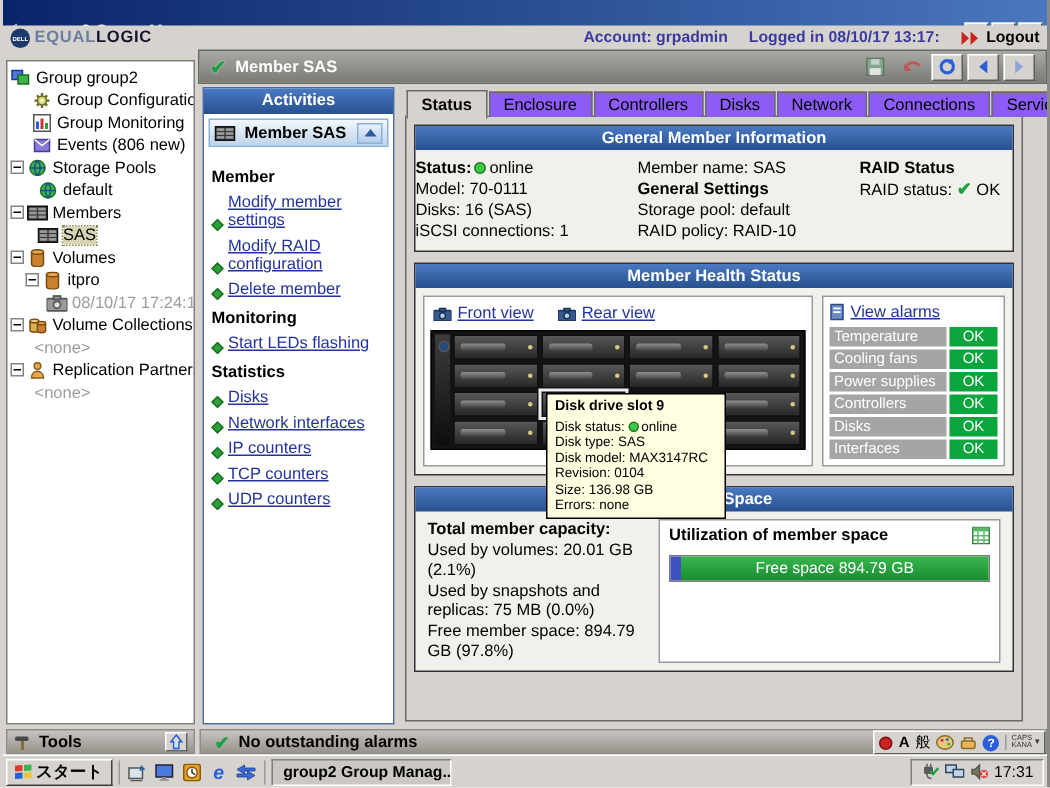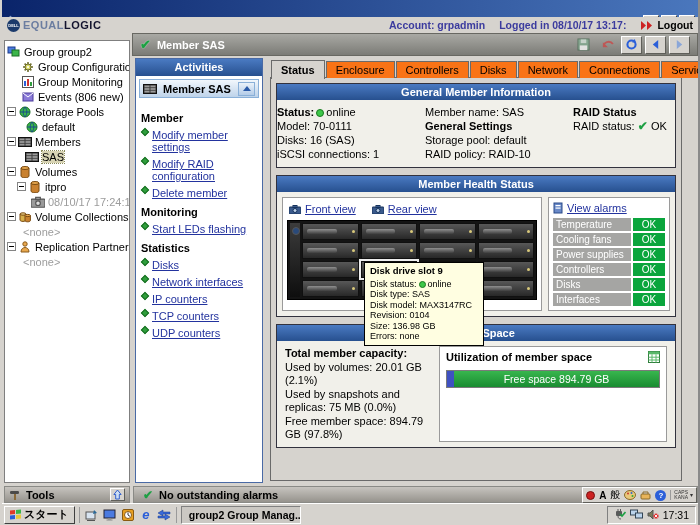--- a/index.html
+++ b/index.html
@@ -38,28 +38,28 @@
   .pl2{padding-left:2px}.pl12{padding-left:12px}.pl16{padding-left:16px}.pl18{padding-left:18px}.pl20{padding-left:20px}.pl26{padding-left:26px}
 
   
   .activities{position:absolute;left:133px;top:58px;width:128px;height:425px;background:#fff;border:1px solid #4a6aa5}
   .acthead{height:17px;background:linear-gradient(#4a7ac2,#27508f);color:#fff;font-weight:bold;text-align:center;line-height:17px}
   .actctx{margin:3px;height:19px;border:1px solid #8ab0d8;background:linear-gradient(#f2f7fc,#bed3ea);display:flex;align-items:center;gap:3px;padding:0 3px;font-weight:bold}
   .actcollapse{margin-left:auto;width:17px;height:14px;background:linear-gradient(#eaf2fa,#b4cce8);border:1px solid #8ab0d8;display:flex;align-items:center;justify-content:center}
   .tri-up{width:0;height:0;border-left:4px solid transparent;border-right:4px solid transparent;border-bottom:5px solid #2a5aa8}
   .actbody{padding:4px 2px 4px 5px}
   .actgh{font-weight:bold;margin:7px 0 2px}
-  .actlink{display:flex;align-items:flex-start;gap:4px;margin:5px 0}
+  .actlink{display:flex;align-items:flex-end;gap:4px;margin:5px 0}
   .diamond{width:6px;height:6px;background:#2f9e3c;border:1px solid #1a6e24;transform:rotate(45deg);flex:none;margin-left:1px}
   .link{color:#23339e;text-decoration:underline;cursor:pointer}
 
   
   .tabarea{position:absolute;left:268px;right:16px;top:58px;height:423px}
   .tabs{display:flex;height:20px;align-items:flex-end;padding-left:1px;position:relative;z-index:2}
-  .tab{border:1px solid #6a6a6a;border-bottom:none;background:#f97316;padding:0 9px;height:17px;line-height:16px;margin-right:1px}
+  .tab{border:1px solid #6a6a6a;border-bottom:none;background:#8b5cf6;padding:0 9px;height:17px;line-height:16px;margin-right:1px}
   .tab.active{background:#d6d3ce;font-weight:bold;height:19px;line-height:18px;margin-bottom:-1px}
   .tabpanel{position:absolute;top:19px;left:0;right:0;bottom:0;border:1px solid #6a6a6a;background:#d6d3ce;padding:5px;overflow:hidden;z-index:1}
 
   .panel{border:1px solid #32323e;background:#f1f0ea;margin-bottom:7px}
   .phead{height:16px;background:linear-gradient(#4a7ac2,#27508f);color:#fff;font-weight:bold;text-align:center;line-height:16px}
   .pbody{padding:5px 0}
   .row{margin:1px 0;line-height:13px}
   .b{font-weight:bold}
   .dot{display:inline-block;width:8px;height:8px;border-radius:50%;background:#3ec74a;border:1px solid #1a7a20;vertical-align:-1px;margin:0 2px}
   .chk{color:#1da043;font-weight:bold;font-size:12px}

